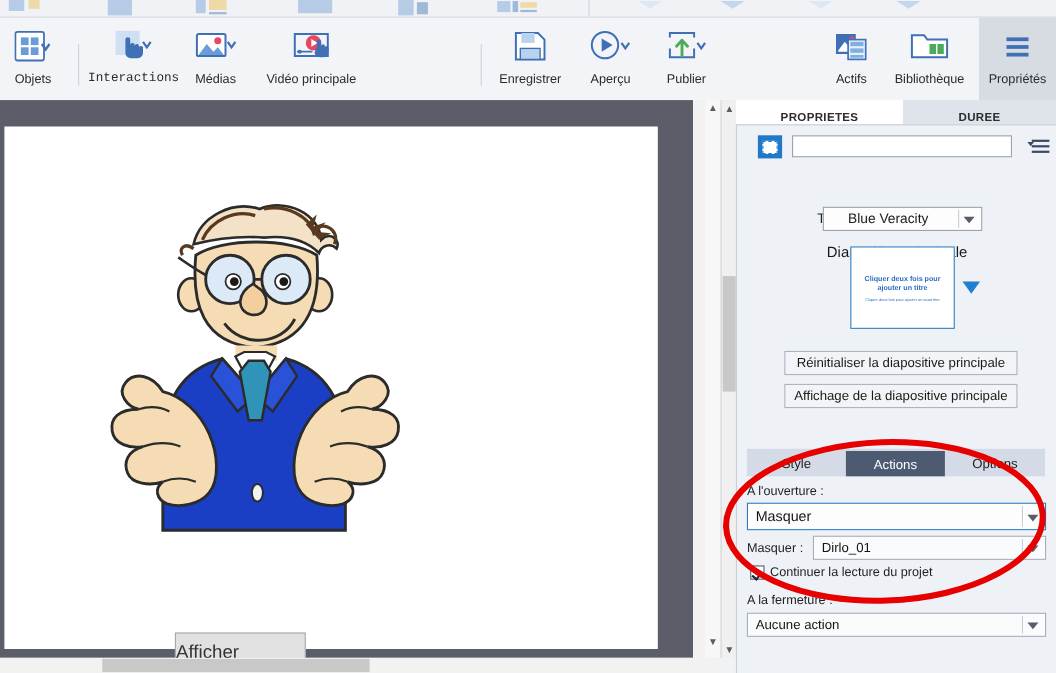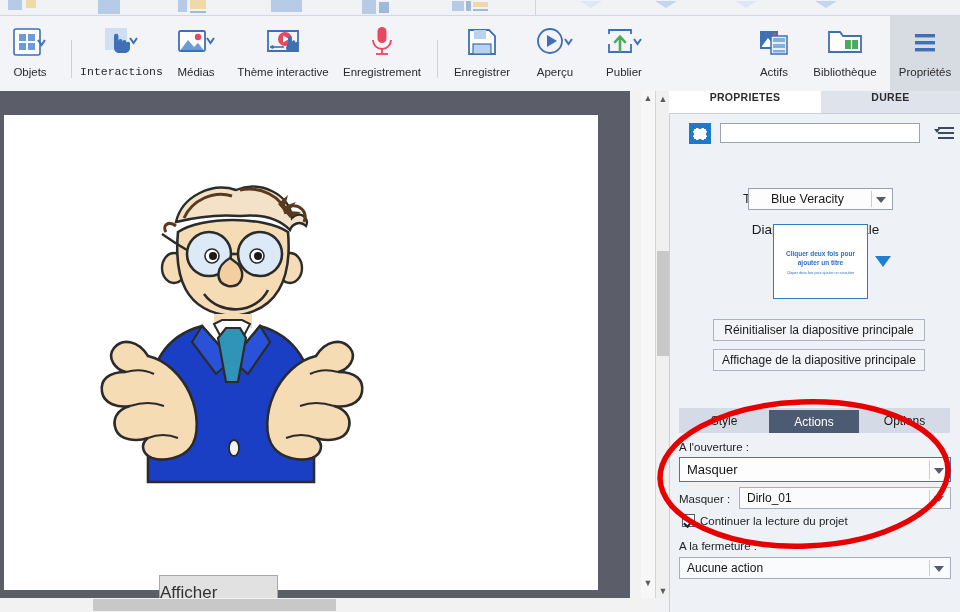--- a/index.html
+++ b/index.html
@@ -41,21 +41,21 @@
   .hsb .thumb{position:absolute;top:1px;height:12px;background:#c8c8c8;}
 
   
   .afficher{position:absolute;left:155px;top:460px;width:117px;height:34px;background:#e1e1e1;
             border:1px solid #a9a9a9;display:flex;align-items:center;justify-content:flex-start;
             font-size:17px;color:#333;}
 
   
   .rpanel{position:absolute;left:669px;top:91px;width:291px;height:521px;background:#eef1f6;}
   .tabbar{position:absolute;left:0;top:0;width:291px;height:22px;background:#dfe4ec;}
-  .ptab{position:absolute;top:0;height:22px;display:flex;align-items:flex-start;justify-content:center;
+  .ptab{position:absolute;top:0;height:22px;display:flex;align-items:flex-end;justify-content:center;
         font-size:10.5px;font-weight:bold;color:#2c2c2c;letter-spacing:.3px;}
   .ptab.active{background:#ffffff;}
   .ptab.inactive{background:#dfe4ec;}
   .panel-body{position:absolute;left:0;top:22px;width:291px;height:499px;background:#eef1f6;
               border-left:1px solid #c9cfd8;border-top:1px solid #c9cfd8;box-sizing:border-box;}
 
   .namebox{position:absolute;left:19px;top:9px;width:22px;height:21px;background:#1f78c8;
            display:flex;align-items:center;justify-content:center;}
   .namebox i{display:block;width:12px;height:10px;background:#fff;border:1px dashed #1f78c8;}
   .nameinput{position:absolute;left:50px;top:9px;width:200px;height:20px;background:#fff;
@@ -178,34 +178,23 @@
       <div class="tb-icon">
         <svg width="42" height="32" viewBox="0 0 42 32">
             <path d="M6 5 H36 V25 H6 Z" fill="none" stroke="#3f6fb5" stroke-width="1.8"></path>
             <circle cx="23" cy="13" r="7" fill="#e8485f"></circle>
             <path d="M21 9.5 L27 13 L21 16.5 Z" fill="#fff"></path>
             <path d="M8 21 H22" stroke="#3f6fb5" stroke-width="1.6"></path>
             <circle cx="10.5" cy="21" r="1.8" fill="#3f6fb5"></circle>
             <path d="M26 17 V12 a2 2 0 0 1 4 0 v4 a1.7 1.7 0 0 1 3.4 0 v1 a1.7 1.7 0 0 1 3.2 0 v4.5 c0 2.6-2.2 4.5-4.8 4.5 h-3 c-2.6 0-4.8-1.9-4.8-4.5z" fill="#3f6fb5"></path>
           </svg>
       </div>
-      <div class="tb-label">Thème interactive</div>
-    </div>
-
-    <div class="tb-item" style="left:330px;width:104px;">
-      <div class="tb-icon">
-        <svg width="30" height="34" viewBox="0 0 30 34">
-            <rect x="10.5" y="2" width="9" height="16" rx="4.5" fill="#e8485f"></rect>
-            <path d="M6 15 a9 9 0 0 0 18 0" fill="none" stroke="#e8485f" stroke-width="1.8"></path>
-            <path d="M15 24 V29" stroke="#e8485f" stroke-width="1.8"></path>
-            <path d="M9 29 H21" stroke="#e8485f" stroke-width="1.8"></path>
-          </svg>
-      </div>
-      <div class="tb-label">Enregistrement</div>
-    </div>
+      <div class="tb-label">Vidéo principale</div>
+    </div>
+
     <div class="tb-sep" style="left:437px;"></div>
 
     <div class="tb-item" style="left:443px;width:78px;">
       <div class="tb-icon">
         <svg width="32" height="32" viewBox="0 0 32 32">
             <path d="M3 4 H23 L29 10 V28 H3 Z" fill="#fff" stroke="#3f6fb5" stroke-width="1.8"></path>
             <rect x="8" y="4" width="12" height="9" fill="#b9d2ee"></rect>
             <rect x="7" y="18" width="18" height="10" fill="#b9d2ee" stroke="#3f6fb5" stroke-width="1.2"></rect>
           </svg>
       </div>

